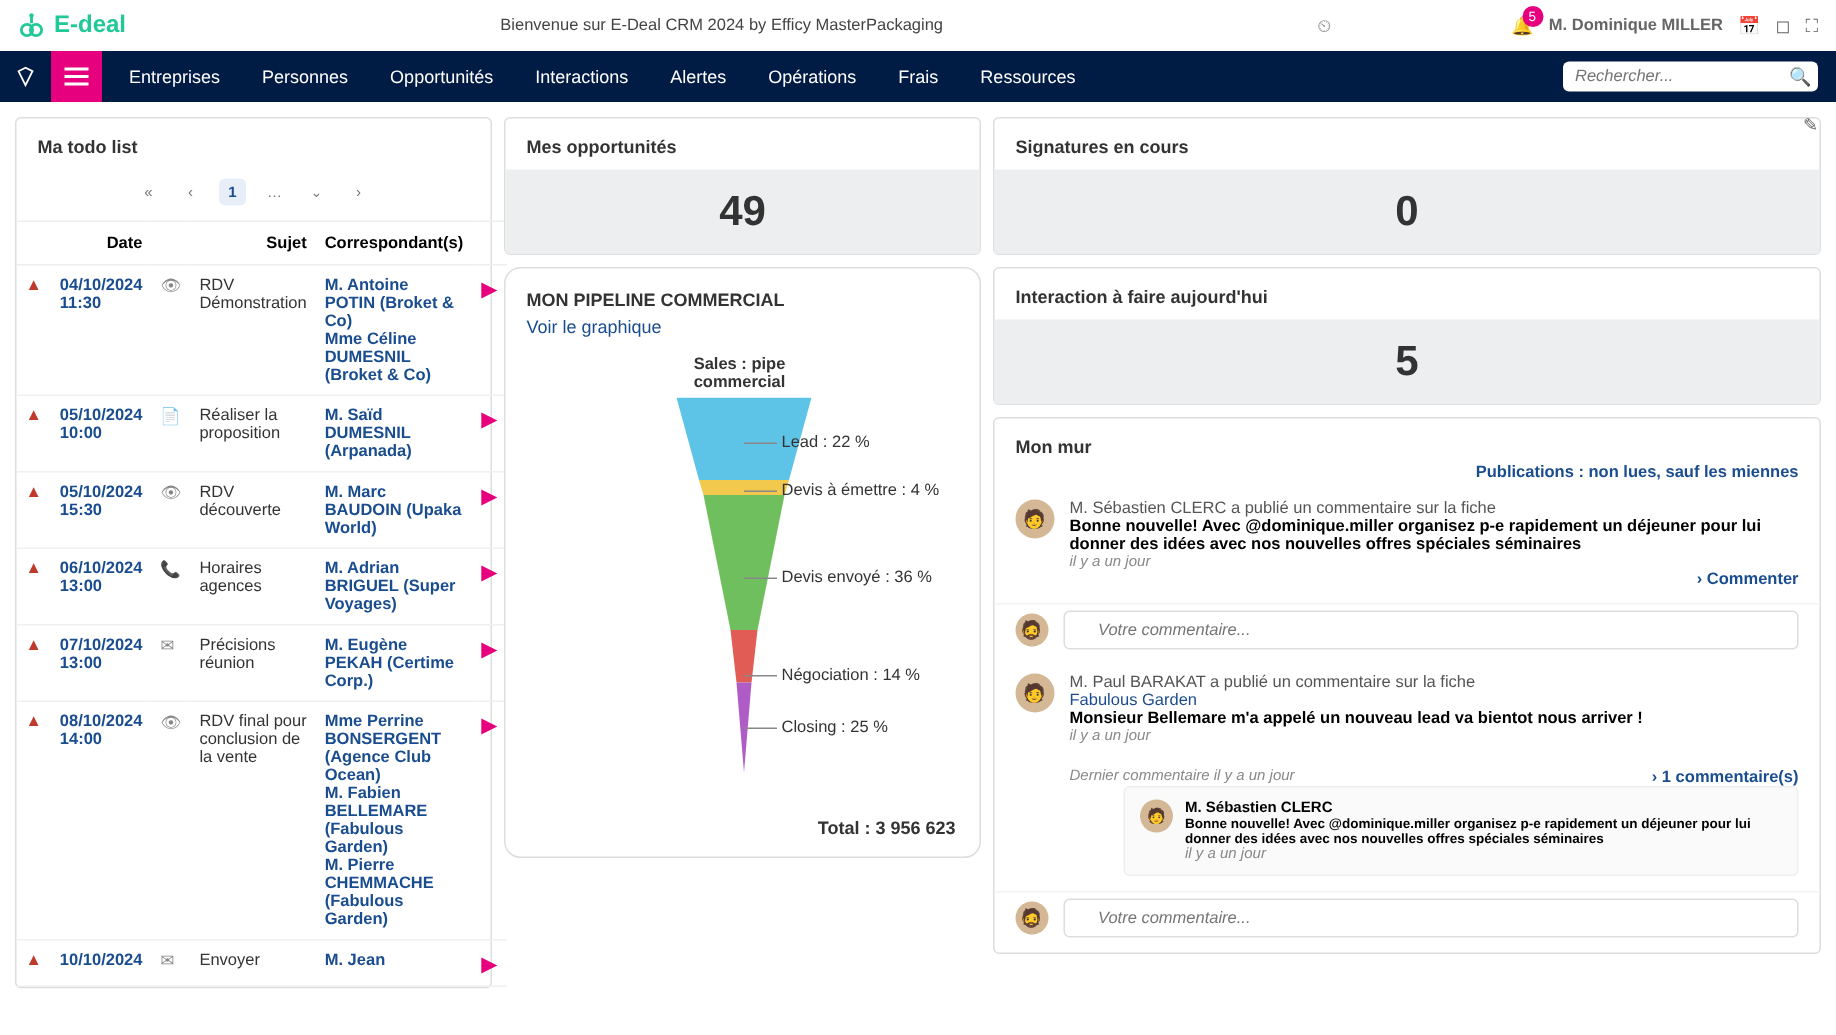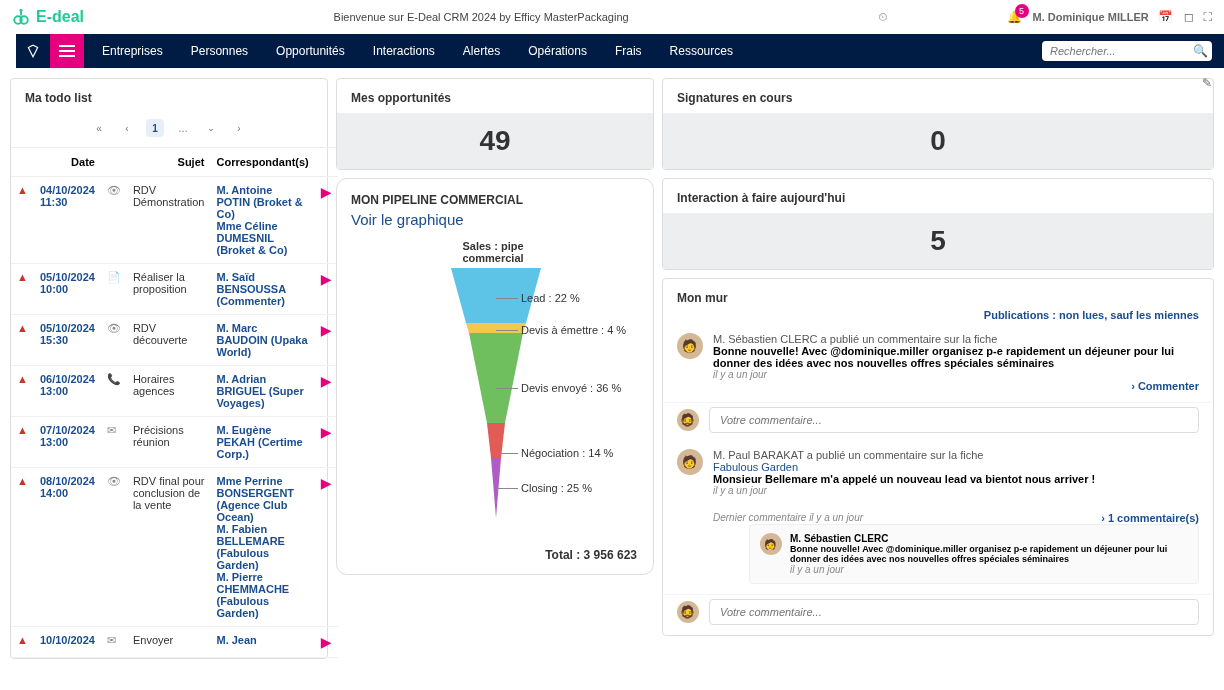--- a/index.html
+++ b/index.html
@@ -6,21 +6,21 @@
 body { font-family: Arial, Helvetica, sans-serif; font-size: 12px; color: #333; background: #fff; width: 1224px; }
 a { color: #1a4d8f; text-decoration: none; }
 .topbar { display: flex; align-items: center; height: 34px; padding: 0 12px; }
 .logo { display: flex; align-items: flex-end; gap: 6px; font-weight: bold; color: #20c997; font-size: 16px; }
 .logo svg { width: 18px; height: 18px; }
 .title-center { flex: 1; text-align: center; font-size: 11px; color: #444; }
 .top-icons { display: flex; align-items: center; gap: 10px; color: #666; }
 .top-icons .username { font-size: 11px; font-weight: bold; }
 .bell-wrap { position: relative; }
 .bell-badge { position: absolute; top: -6px; right: -6px; background: #e6007e; color: #fff; font-size: 9px; width: 14px; height: 14px; border-radius: 50%; display: flex; align-items: center; justify-content: center; }
-.navbar { background: #001b44; color: #fff; display: flex; align-items: center; height: 34px; margin-left: 16px; }
+.navbar { background: #001b44; color: #fff; display: flex; align-items: center; height: 34px; }
 .nav-diamond { width: 34px; display: flex; align-items: center; justify-content: center; color:#fff;}
 .nav-burger { width: 34px; height: 34px; background: #e6007e; display: flex; align-items: center; justify-content: center; cursor: pointer; }
 .nav-burger span, .nav-burger span::before, .nav-burger span::after { display: block; background: #fff; width: 16px; height: 2px; position: relative; }
 .nav-burger span::before, .nav-burger span::after { content: ""; position: absolute; left: 0; }
 .nav-burger span::before { top: -5px; } .nav-burger span::after { top: 5px; }
 .nav-items { display: flex; gap: 28px; padding: 0 18px; font-size: 12px; }
 .nav-item { cursor: pointer; }
 .search-wrap { margin-left: auto; padding-right: 12px; }
 .search { background: #fff; border-radius: 4px; display: flex; align-items: center; padding: 3px 8px; width: 170px; }
 .search input { border: none; outline: none; flex: 1; font-size: 11px; font-style: italic; color: #888; }
@@ -35,41 +35,41 @@
 .todo-pager .page-btn { width: 18px; height: 18px; border-radius: 4px; display: inline-flex; align-items: center; justify-content: center; font-size: 10px; cursor:pointer;}
 .todo-pager .current { background: #e8eef7; color: #1a4d8f; font-weight: bold; }
 .todo-table { width: 100%; border-collapse: collapse; font-size: 11px; }
 .todo-table th { text-align: right; padding: 8px 6px; border-top: 1px solid #eee; border-bottom: 1px solid #eee; color:#000; font-weight:bold;}
 .todo-table td { padding: 7px 6px; border-bottom: 1px solid #f0f0f0; vertical-align: top; }
 .todo-table .warn { color: #c0392b; }
 .todo-table .link { color: #1a4d8f; font-weight: bold; }
 .play-btn { color: #e6007e; font-size: 14px; }
 .thcol-date{width:72px;} .thcol-ico{width:22px;} .thcol-sujet{width:80px;} .thcol-action{width:20px;}
 .pipeline-title { font-weight: bold; padding: 14px 14px 4px; font-size: 12px; }
-.pipeline-link { color: #1a4d8f; padding: 0 14px 8px; font-size: 15px; display:block;}
+.pipeline-link { color: #1a4d8f; padding: 0 14px 8px; font-size: 12px; display:block;}
 .funnel-wrap { position: relative; height: 300px; margin: 6px 14px 0; }
 .funnel-caption { text-align: center; font-weight: bold; font-size: 11px; position:absolute; left:92px; top:-2px; width:100px;}
 .funnel { position: absolute; left: 100px; top: 26px; }
 .funnel-label { position: absolute; left: 170px; font-size: 11px; color: #333; }
 .funnel-line  { position: absolute; border-top: 1px solid #888; }
 .total { text-align: right; padding: 6px 16px 12px; font-size: 12px; font-weight: bold; }
 .interaction-card { margin-top: 8px; }
 .wall-card { margin-top: 8px; }
 .wall-header { display:flex; justify-content:space-between; align-items:center; padding:12px 14px 4px;}
 .wall-filter { color:#1a4d8f; font-size:11px; font-weight:bold; text-align:right; padding:0 14px 6px;}
 .post { display:flex; gap:10px; padding:6px 14px 10px; border-bottom:1px solid #f4f4f4;}
 .avatar { width:26px; height:26px; border-radius:50%; background:#d4b896; flex-shrink:0; display:flex; align-items:center; justify-content:center; overflow:hidden;}
 .avatar.small{width:22px;height:22px;}
 .post-body { flex:1; font-size:11px; }
 .post-body .action-line { color:#555; }
 .post-body .bold { font-weight:bold; color:#000;}
 .post-body .time { color:#888; font-style:italic; font-size:10px;}
 .post-actions { text-align:right; color:#1a4d8f; font-weight:bold; font-size:11px;}
 .comment-input { display:flex; gap:10px; align-items:center; padding:4px 14px 10px;}
-.comment-input input { flex:1; border:1px solid #ddd; border-radius:4px; padding:6px 10px; font-size:11px; font-style:italic; color:#aaa;}
+.comment-input input { flex:1; border:1px solid #ddd; border-radius:4px; padding:6px 22px; font-size:11px; font-style:italic; color:#aaa;}
 .nested-comment { margin-left: 36px; background:#fafafa; border:1px solid #eee; border-radius:4px; padding:8px 10px; font-size:10px; display:flex; gap:8px;}
 .edit-pencil { position:absolute; right:2px; top:-2px; color:#666; cursor:pointer;}
 .icon-sm{width:14px;height:14px;}
 .glyph { font-family: Arial; }
 .chev::before{content:"\2039";} .chev2::before{content:"\00AB";}
 .chevr::before{content:"\203A";} .chevd::before{content:"\2304"; font-size:9px;}
 </style>
 </head>
 <body>
 
@@ -154,21 +154,21 @@
             <td><span style="color:#888;">👁</span></td>
             <td>RDV Démonstration</td>
             <td><span class="link">M. Antoine POTIN (Broket &amp; Co)</span><br><span class="link">Mme Céline DUMESNIL (Broket &amp; Co)</span></td>
             <td><span class="play-btn">▶</span></td>
           </tr>
           <tr>
             <td><span class="warn">▲</span></td>
             <td><span class="link">05/10/2024<br>10:00</span></td>
             <td><span style="color:#888;">📄</span></td>
             <td>Réaliser la proposition</td>
-            <td><span class="link">M. Saïd BENSOUSSA (Commenter)</span></td>
+            <td><span class="link">M. Saïd DUMESNIL (Arpanada)</span></td>
             <td><span class="play-btn">▶</span></td>
           </tr>
           <tr>
             <td><span class="warn">▲</span></td>
             <td><span class="link">05/10/2024<br>15:30</span></td>
             <td><span style="color:#888;">👁</span></td>
             <td>RDV découverte</td>
             <td><span class="link">M. Marc BAUDOIN (Upaka World)</span></td>
             <td><span class="play-btn">▶</span></td>
           </tr>

